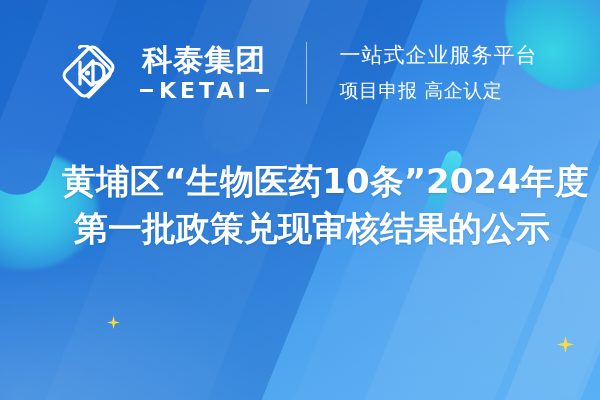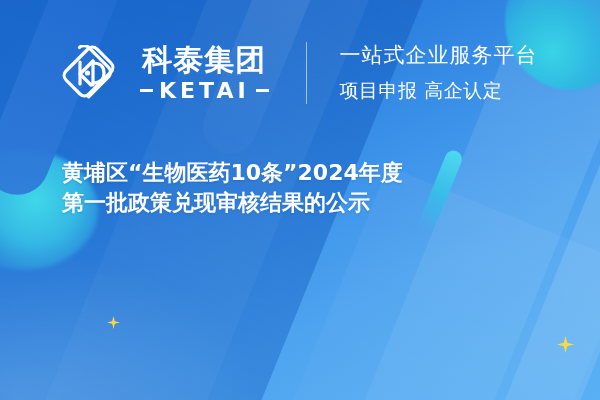--- a/index.html
+++ b/index.html
@@ -187,27 +187,28 @@
   }
 
   
   .title-block {
     position: absolute;
     left: 62px; top: 158px;
     width: 500px;
   }
   .title-line {
     color: #ffffff;
-    font-size: 22px;
+    font-size: 34px;
     font-weight: 700;
     line-height: 1.38;
     letter-spacing: 0px;
     white-space: nowrap;
     font-family: "DejaVu Sans", "Liberation Sans", sans-serif;
     text-shadow: 0 1px 2px rgba(12,70,150,0.22);
+    text-align: center;
   }
 </style>
 </head>
 <body>
 
 <div id="banner">
 
   <div class="deco wedge-dark"></div>
   <div class="deco wedge-mid"></div>
   <div class="deco band-c"></div>

